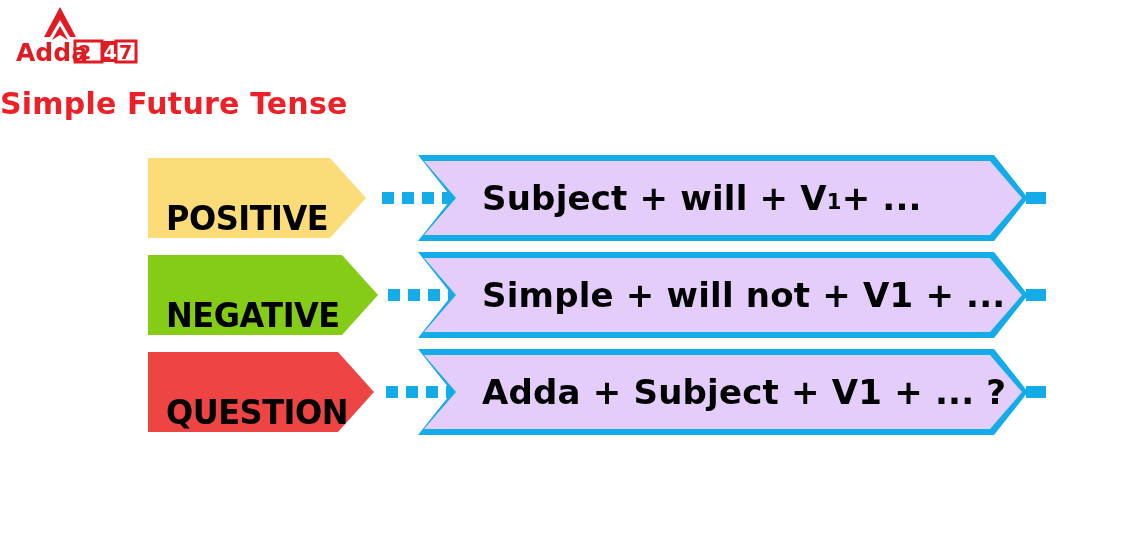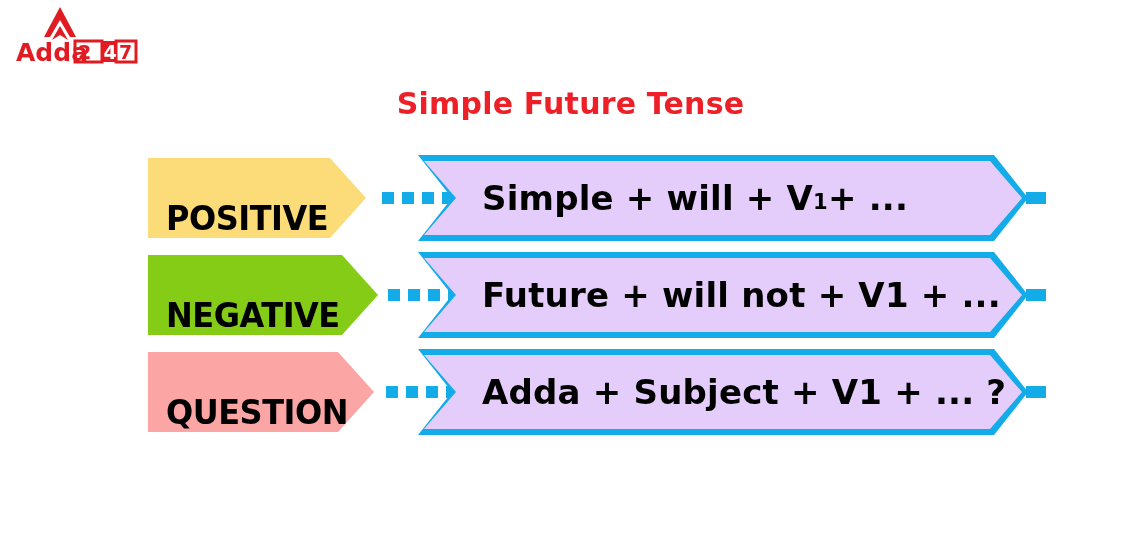--- a/index.html
+++ b/index.html
@@ -24,21 +24,20 @@
     height: 62px;
   }
   .logo svg { display: block; }
 
   
   .page-title {
     position: absolute;
     left: 0;
     top: 86px;
     width: 1141px;
-    text-align: center;
     font-size: 30px;
     font-weight: bold;
     letter-spacing: 0.2px;
     color: #ed2028;
     font-family: "DejaVu Sans", sans-serif;
   }
 
   
   .rows {
     position: absolute;
@@ -177,21 +176,21 @@
       <span class="dot"></span>
       <span class="dot"></span>
       <span class="dot"></span>
       <span class="dot"></span>
     </div>
     <div class="banner">
       <div class="banner-shape"></div>
       <div class="banner-inner"></div>
       <div class="banner-tab"></div>
       <div class="formula">
-        <span>Simple + will + V</span>
+        <span>Subject + will + V</span>
           <sub>1</sub>
           <span> + ...</span>
       </div>
     </div>
   </div>
 
   <div class="row">
     <div class="label-arrow" style="width:230px;background:#84cc16;">
       <span class="label-text">NEGATIVE</span>
     </div>
@@ -199,27 +198,27 @@
       <span class="dot"></span>
       <span class="dot"></span>
       <span class="dot"></span>
       <span class="dot"></span>
     </div>
     <div class="banner">
       <div class="banner-shape"></div>
       <div class="banner-inner"></div>
       <div class="banner-tab"></div>
       <div class="formula">
-        <span>Future + will not + V1 + ...</span>
+        <span>Simple + will not + V1 + ...</span>
       </div>
     </div>
   </div>
 
   <div class="row">
-    <div class="label-arrow" style="width:226px;background:#fca5a5;">
+    <div class="label-arrow" style="width:226px;background:#ef4444;">
       <span class="label-text">QUESTION</span>
     </div>
     <div class="connector" style="left:386px;">
       <span class="dot"></span>
       <span class="dot"></span>
       <span class="dot"></span>
       <span class="dot"></span>
     </div>
     <div class="banner">
       <div class="banner-shape"></div>

